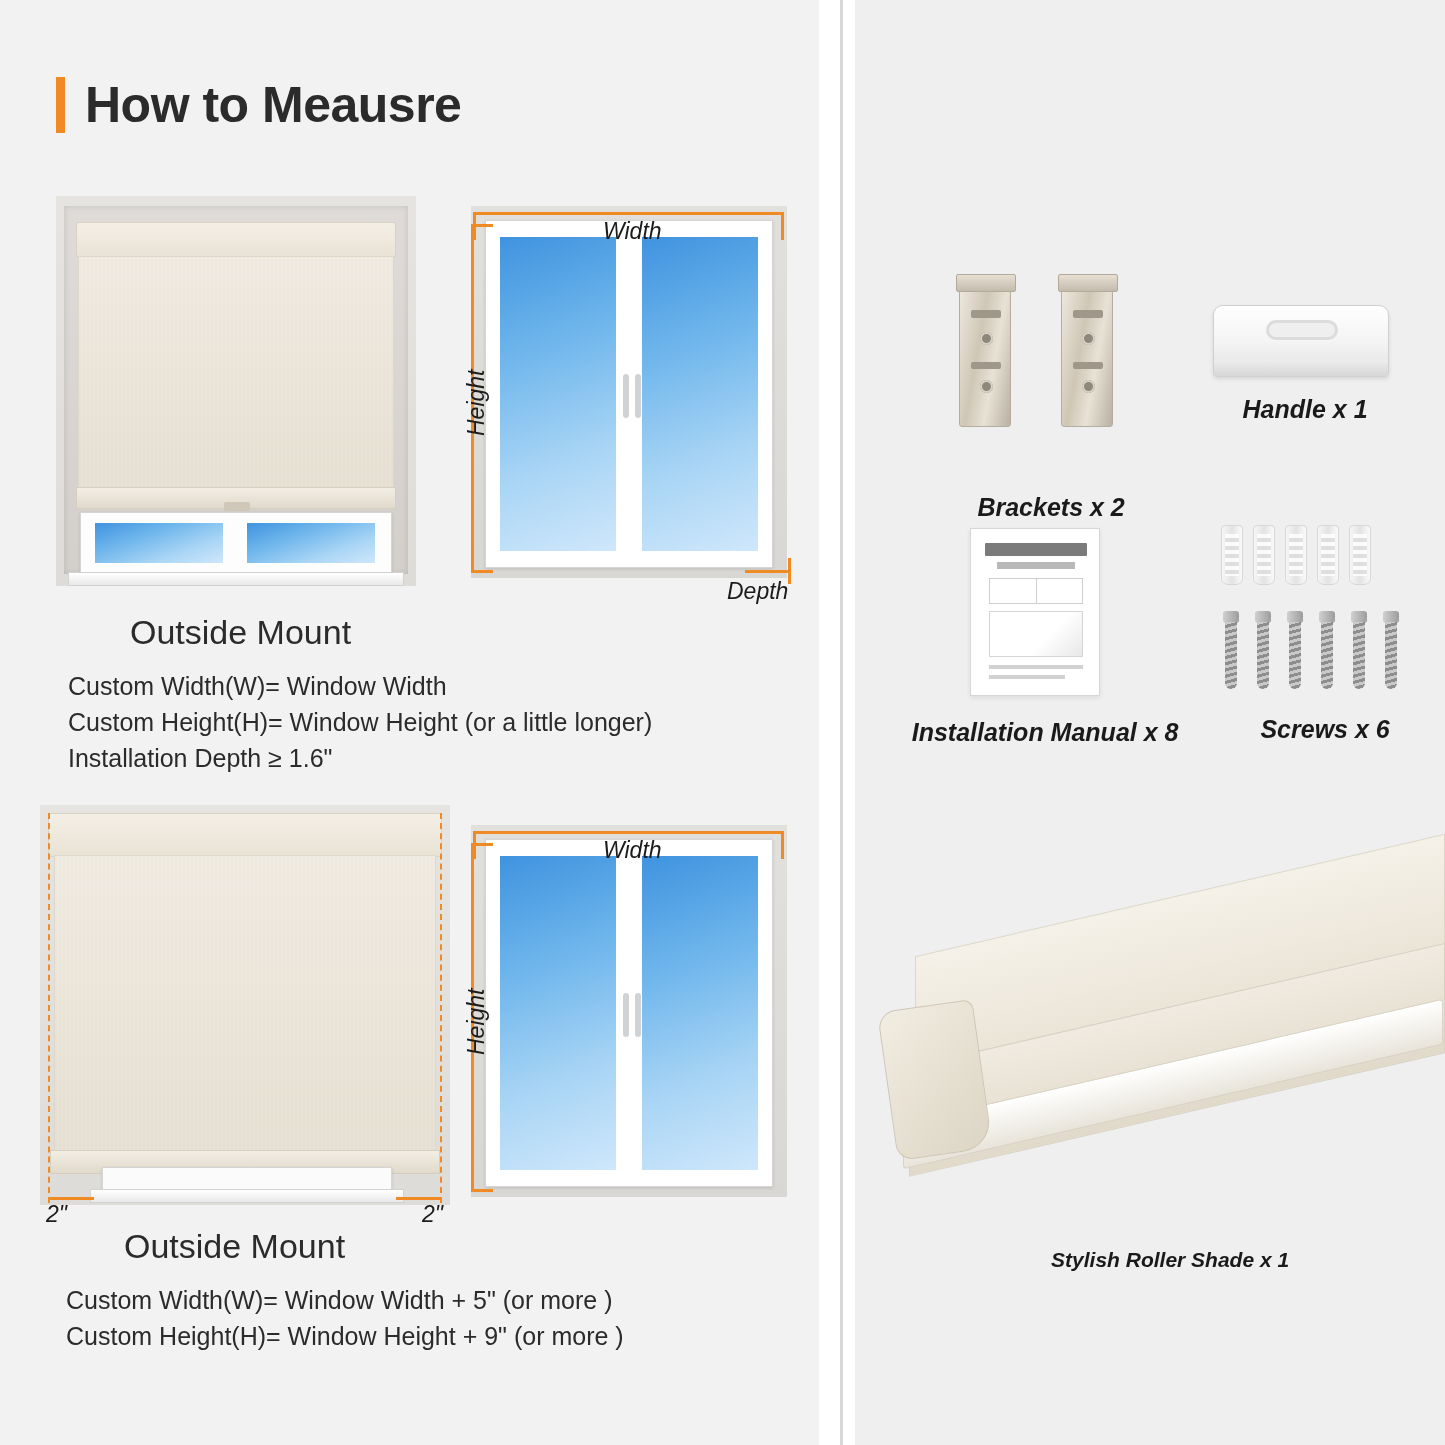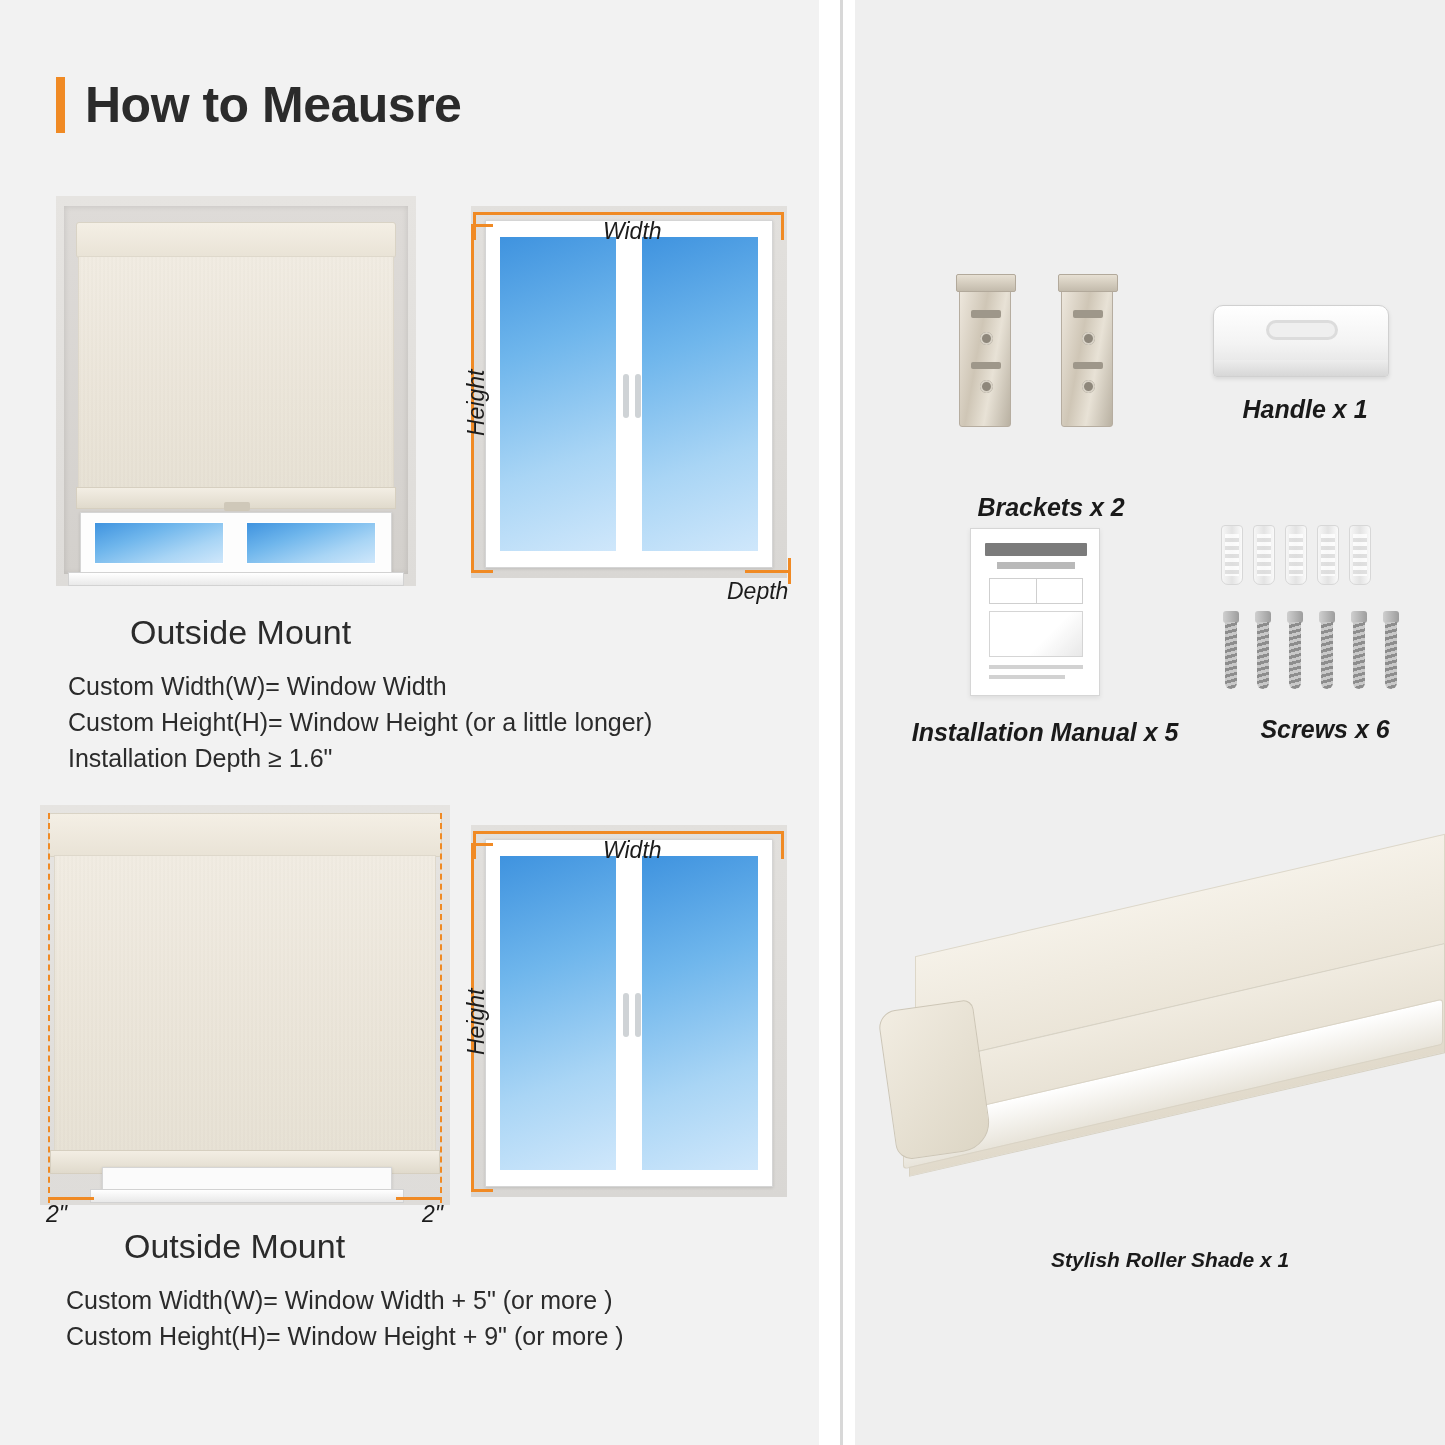--- a/index.html
+++ b/index.html
@@ -495,21 +495,21 @@
     <div style="position:absolute; left:115px; top:528px; width:140px; height:180px;">
       <div class="manual" style="left:0; top:0;">
         <div class="m-title"></div>
         <div class="m-sub"></div>
         <div class="m-grid"></div>
         <div class="m-pic"></div>
         <div class="m-ln" style="top:136px; width:94px;"></div>
         <div class="m-ln" style="top:146px; width:76px;"></div>
       </div>
     </div>
-    <div class="pkg-label" style="left:45px; top:718px; width:290px;">Installation Manual x 5</div>
+    <div class="pkg-label" style="left:45px; top:718px; width:290px;">Installation Manual x 8</div>
 
     <div style="position:absolute; left:360px; top:525px; width:200px; height:180px;">
       <div class="anchor" style="left:6px;  top:0;"></div>
       <div class="anchor" style="left:38px; top:0;"></div>
       <div class="anchor" style="left:70px; top:0;"></div>
       <div class="anchor" style="left:102px; top:0;"></div>
       <div class="anchor" style="left:134px; top:0;"></div>
       <div class="screw" style="left:8px;   top:86px;">
           <div class="head"></div>
           <div class="shaft"></div>

